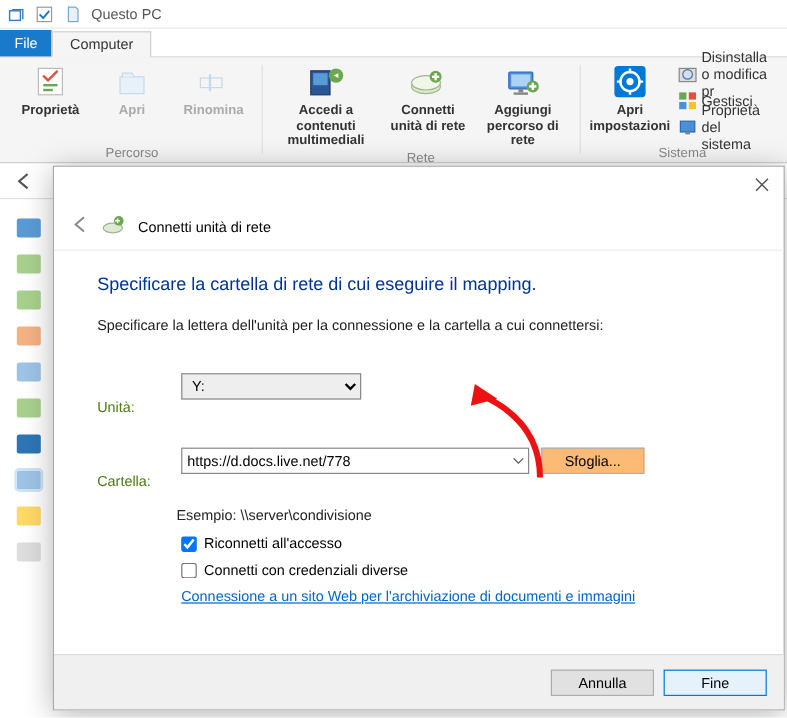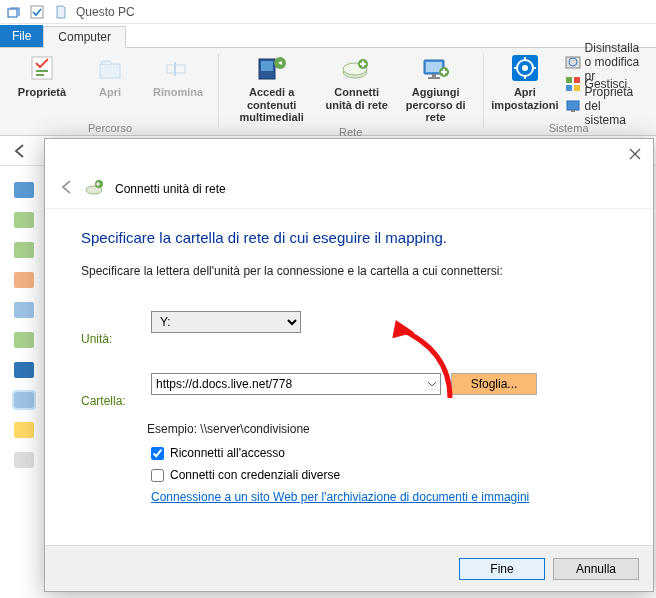--- a/index.html
+++ b/index.html
@@ -303,22 +303,22 @@
       <span>Riconnetti all'accesso</span>
     </div>
     <div class="check-row">
       <input type="checkbox" style="">
       <span>Connetti con credenziali diverse</span>
     </div>
 
     <a href="#" class="link">Connessione a un sito Web per l'archiviazione di documenti e immagini</a>
   </div>
   <div class="dlg-footer">
+    <button class="btn">Annulla</button>
     <button class="btn primary">Fine</button>
-    <button class="btn">Annulla</button>
   </div>
 </div>
 
 <div class="arrow-ann">
   <svg width="100" height="90">
     <path d="M70 78 Q 70 30 18 8" fill="none" stroke="#e11" stroke-width="5"></path>
     <path d="M8 14 L20 0 L30 20 Z" fill="#e11" transform="rotate(-30 18 8)"></path>
   </svg>
 </div>
 

